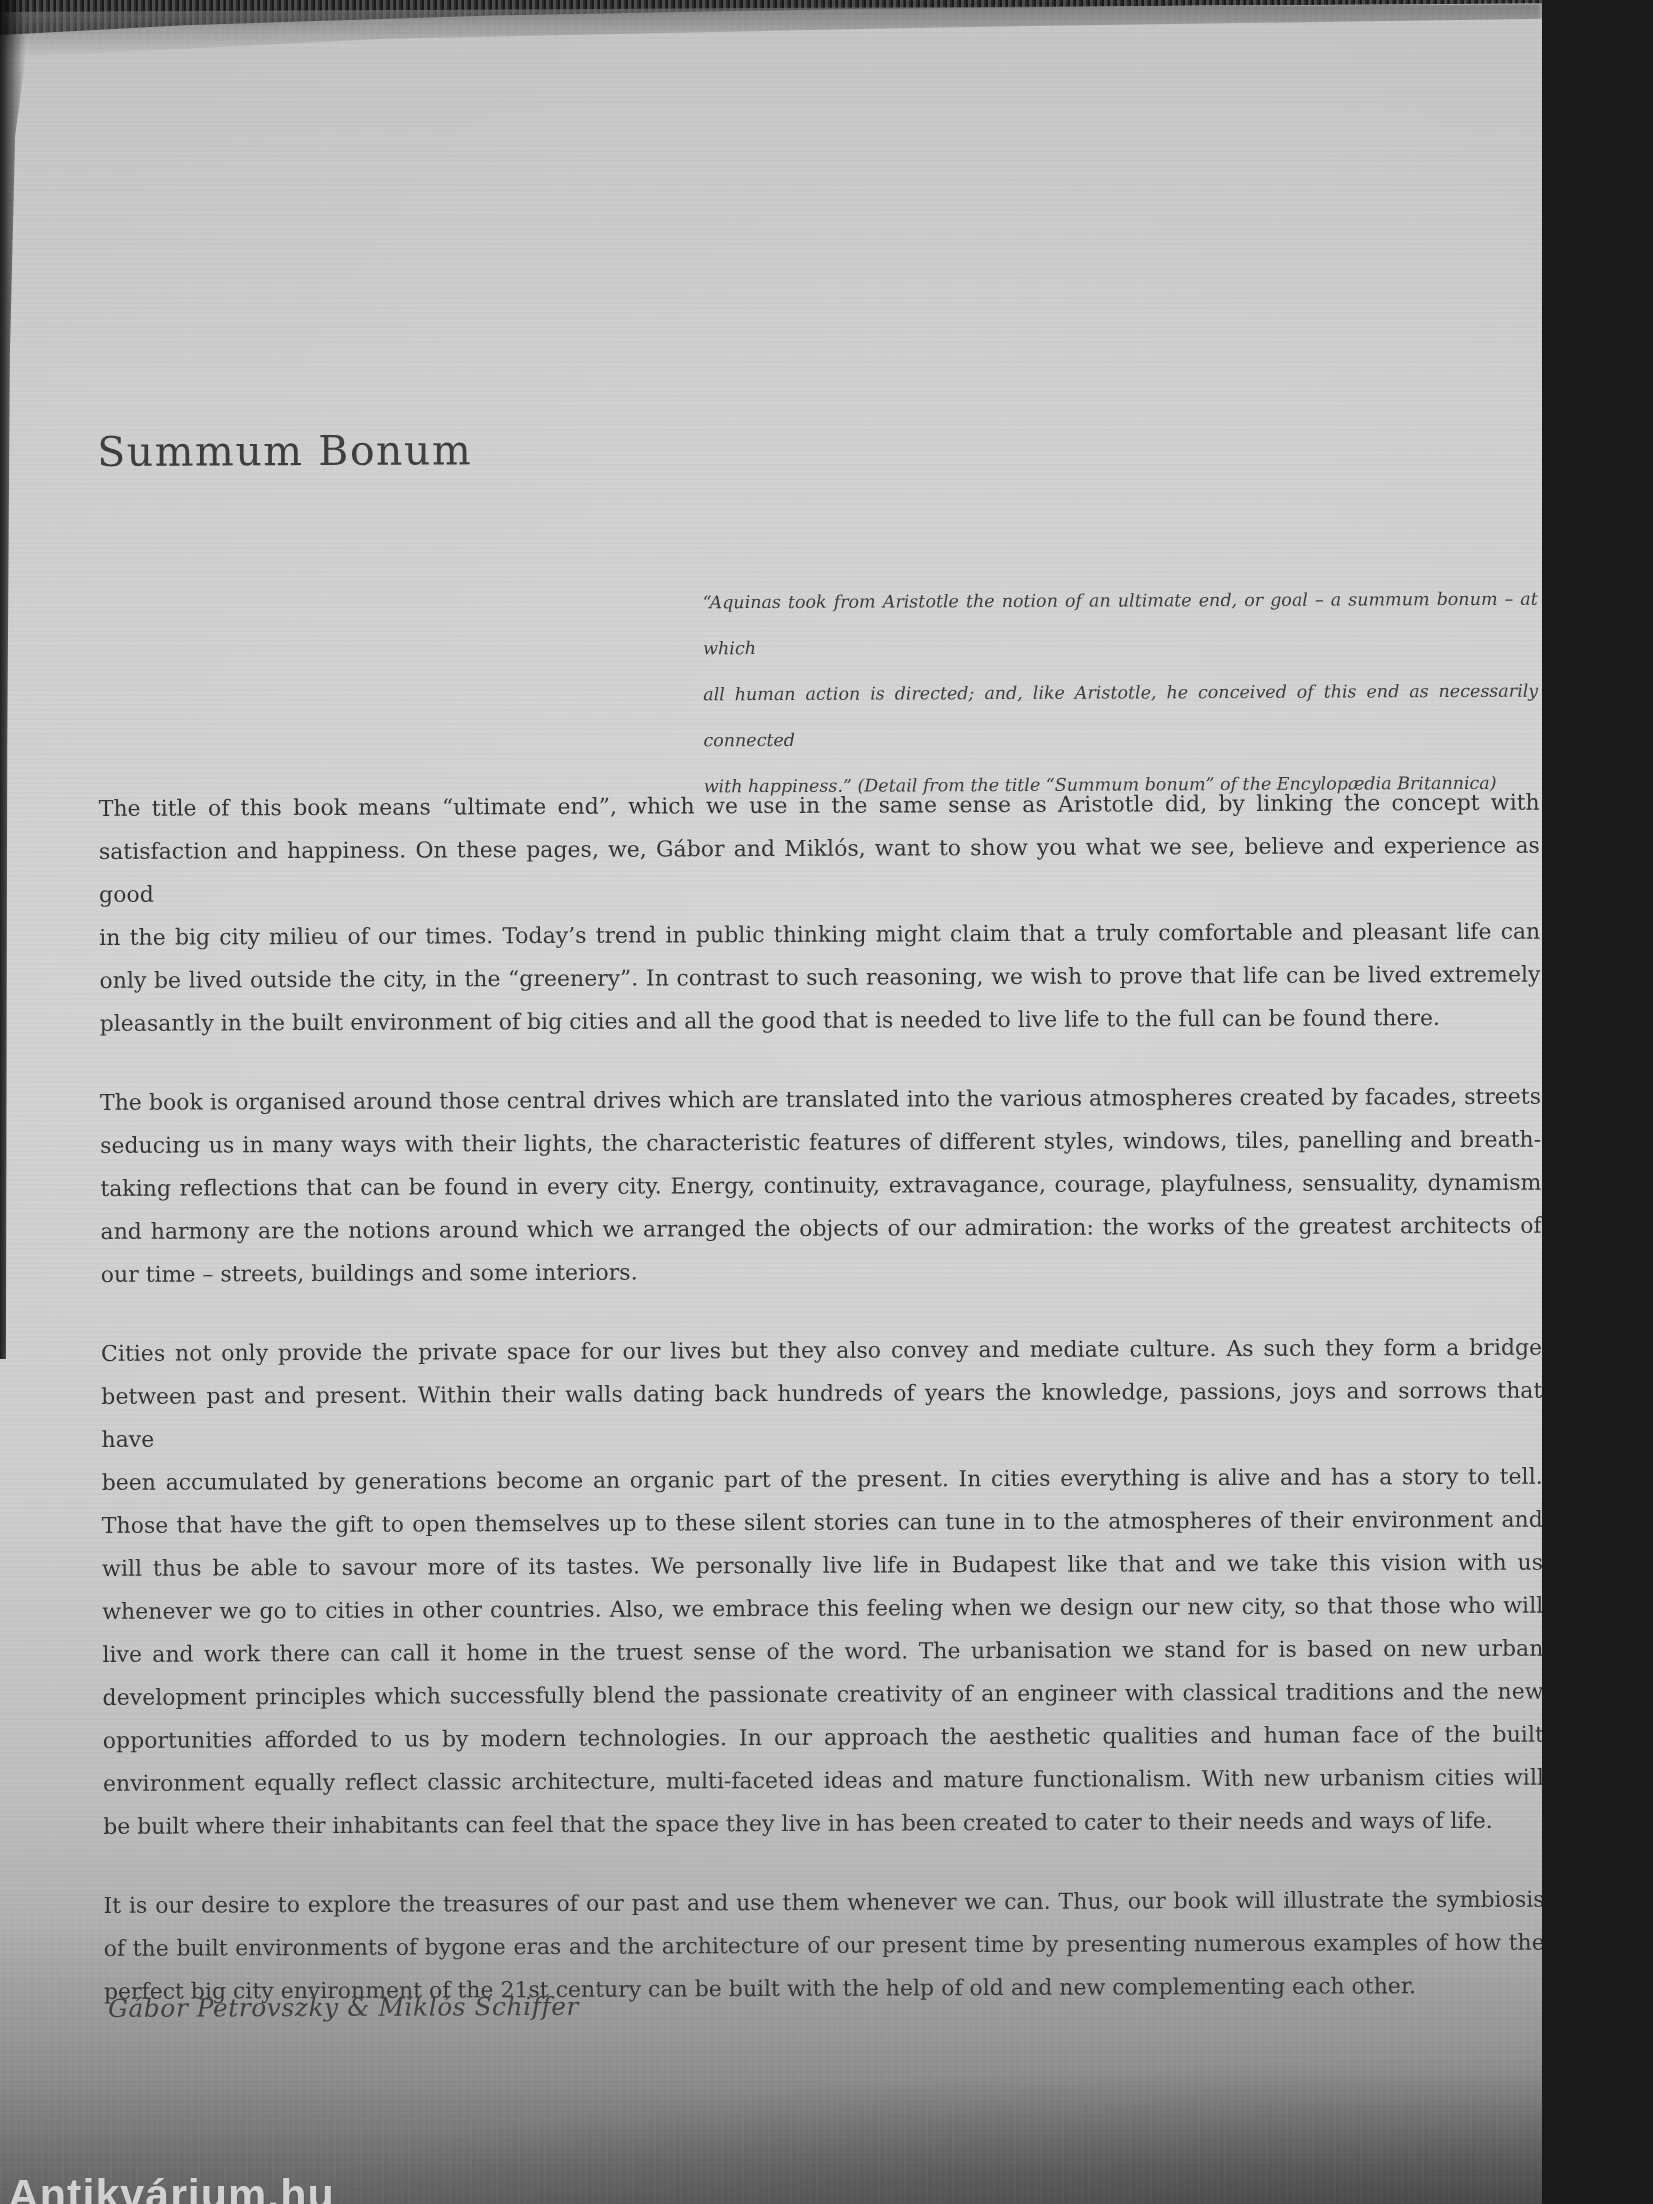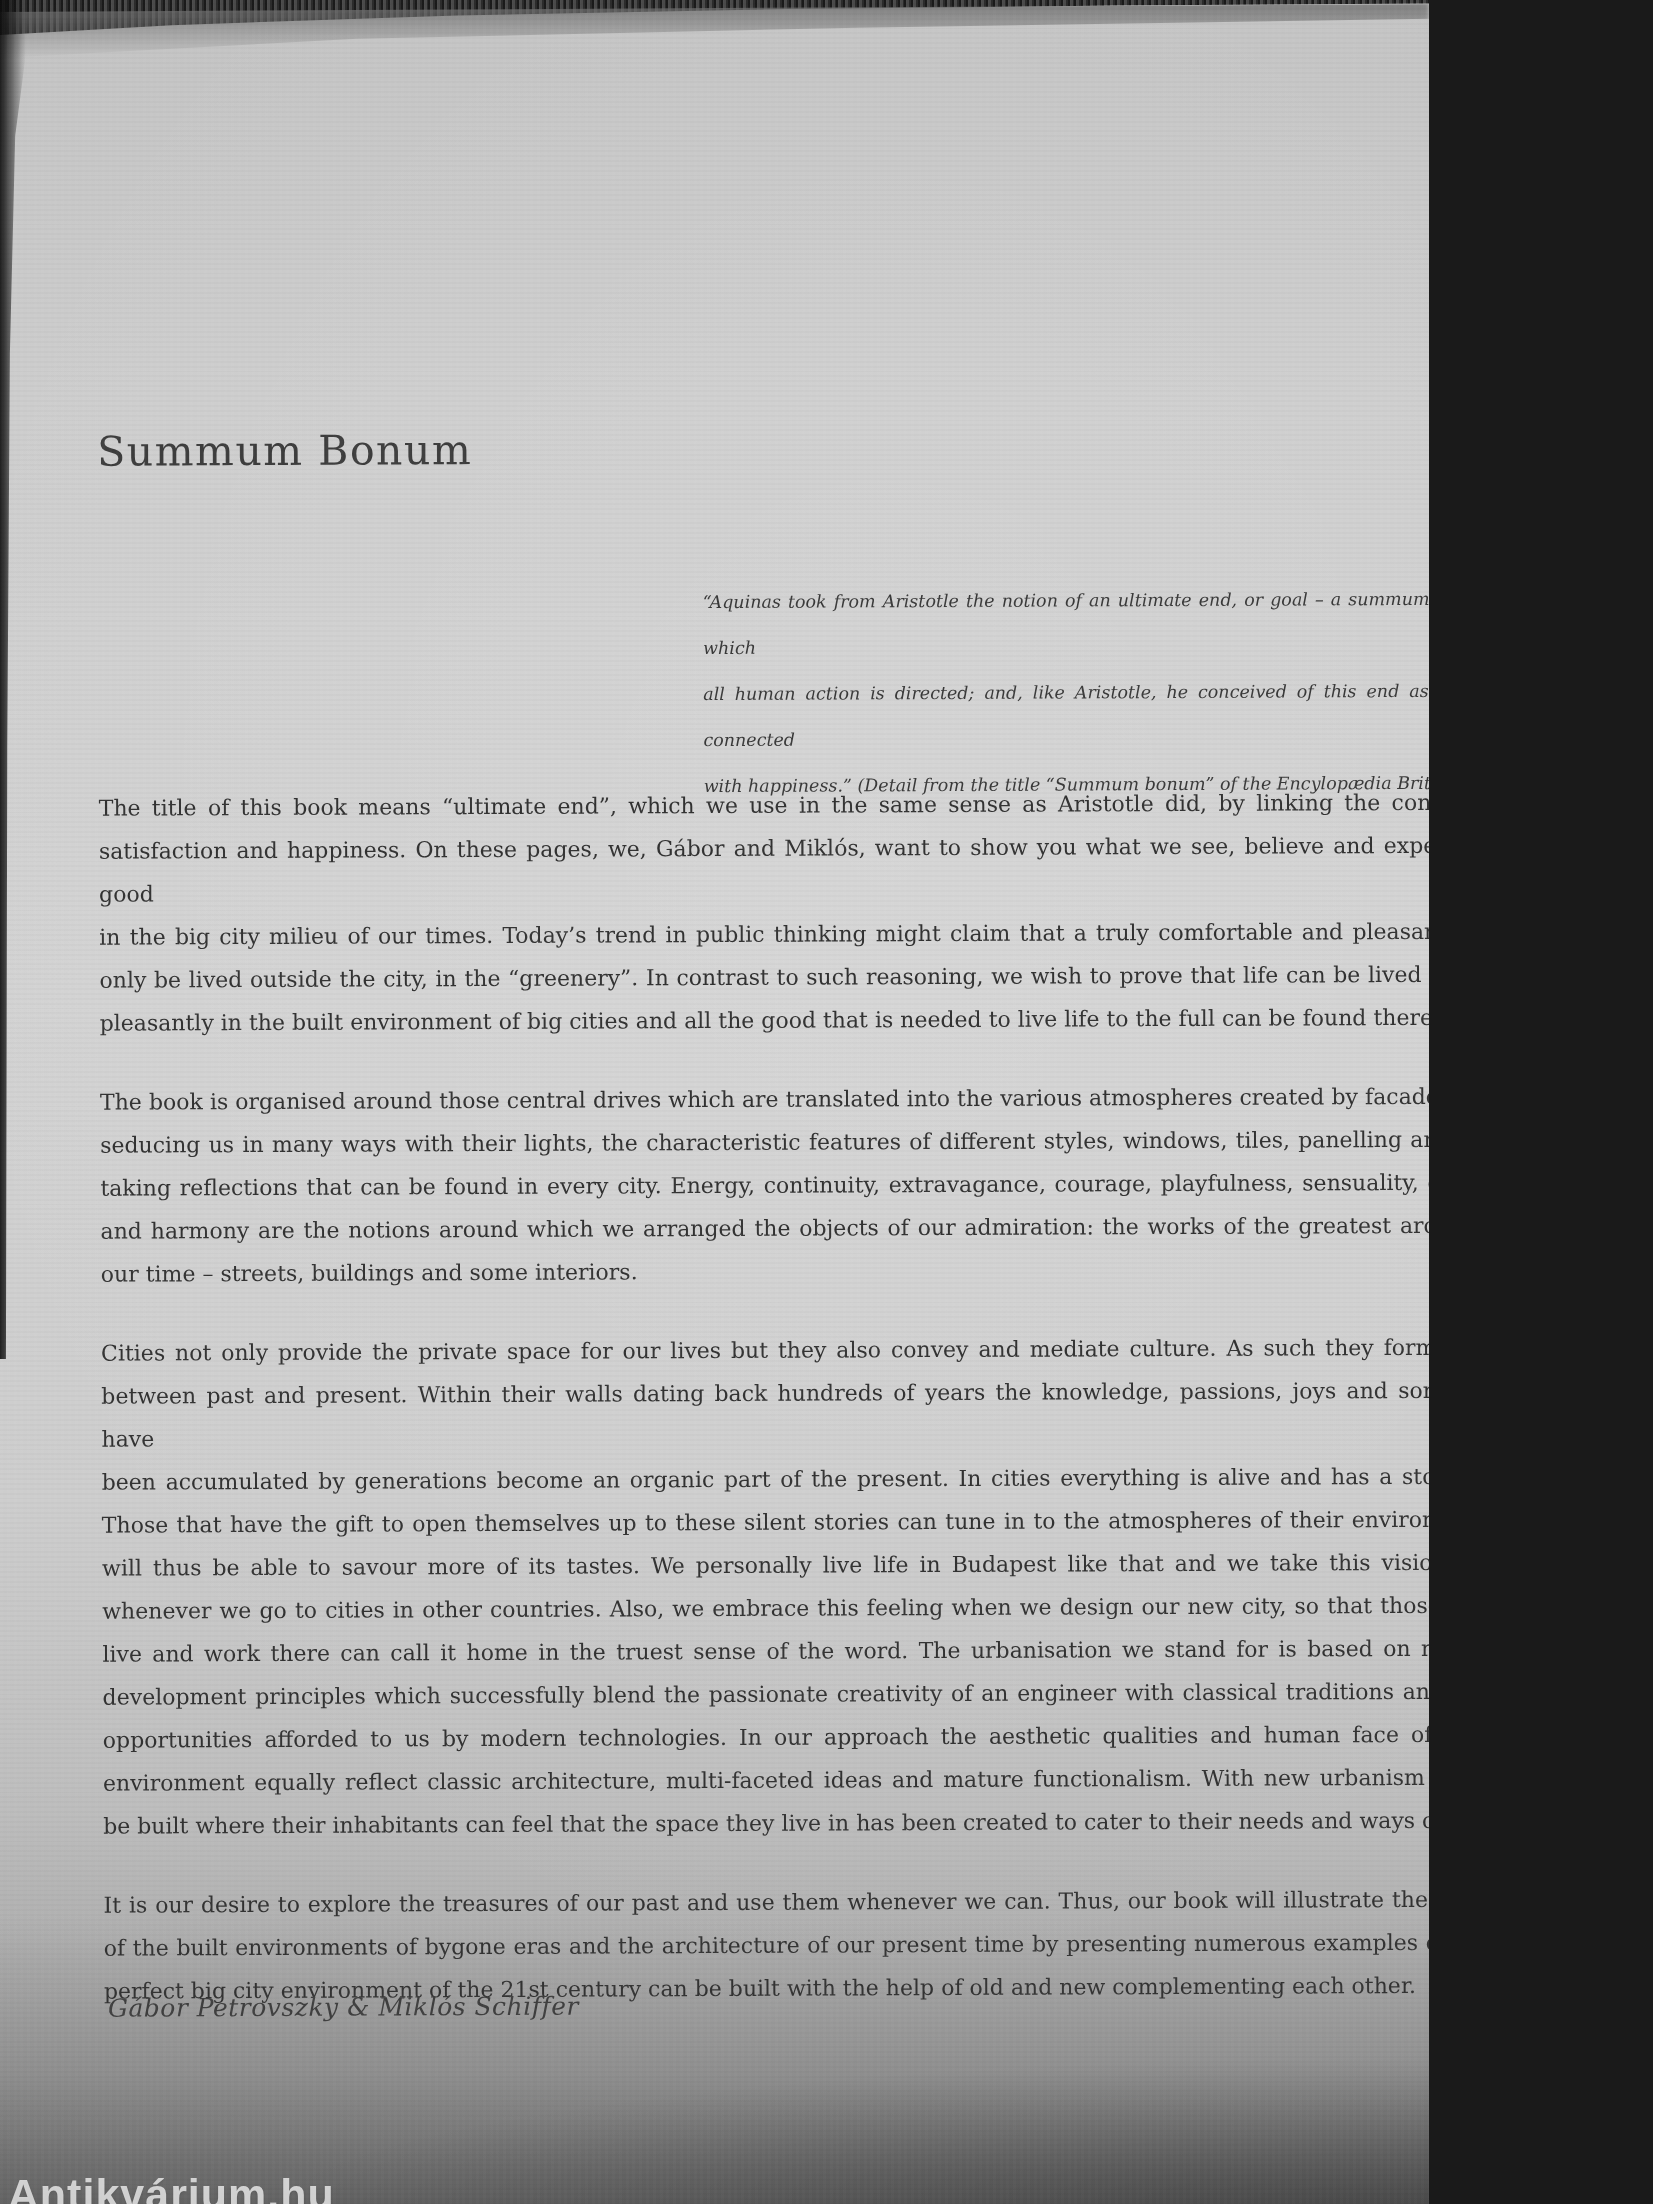--- a/index.html
+++ b/index.html
@@ -1,18 +1,18 @@
 <!DOCTYPE html>
 <html><head>
 <meta charset="utf-8">
 <style>
   html,body{margin:0;padding:0;background:#1a1a1a;}
   .photo{
     position:relative;
-    width:1429px;height:2205px;
+    width:1542px;height:2205px;
     overflow:hidden;
     background:
       radial-gradient(120% 90% at 62% 38%, rgba(255,255,255,0.10), rgba(255,255,255,0) 60%),
       linear-gradient(180deg,#c3c3c3 0%, #cdcdcd 18%, #d2d2d2 45%, #cdcdcd 68%, #bdbdbd 82%, #a3a3a3 93%, #8f8f8f 100%);
     font-family:"DejaVu Serif", serif;
   }
   .grain{
     position:absolute;inset:0;pointer-events:none;
     background:
       repeating-linear-gradient(0deg, rgba(0,0,0,0.018) 0 1.9px, rgba(0,0,0,0) 1.9px 4.9px),

